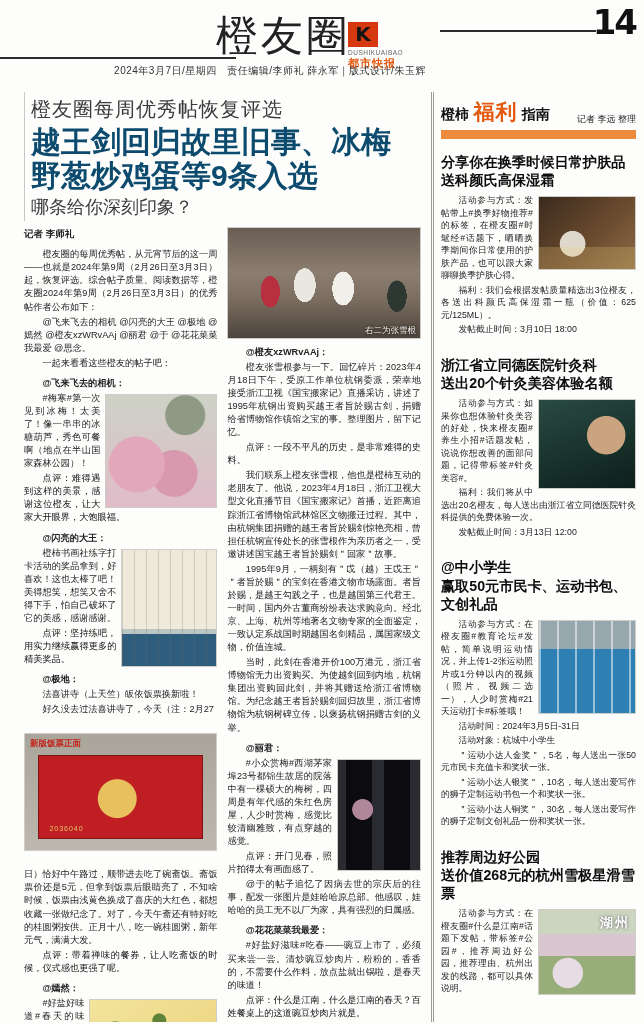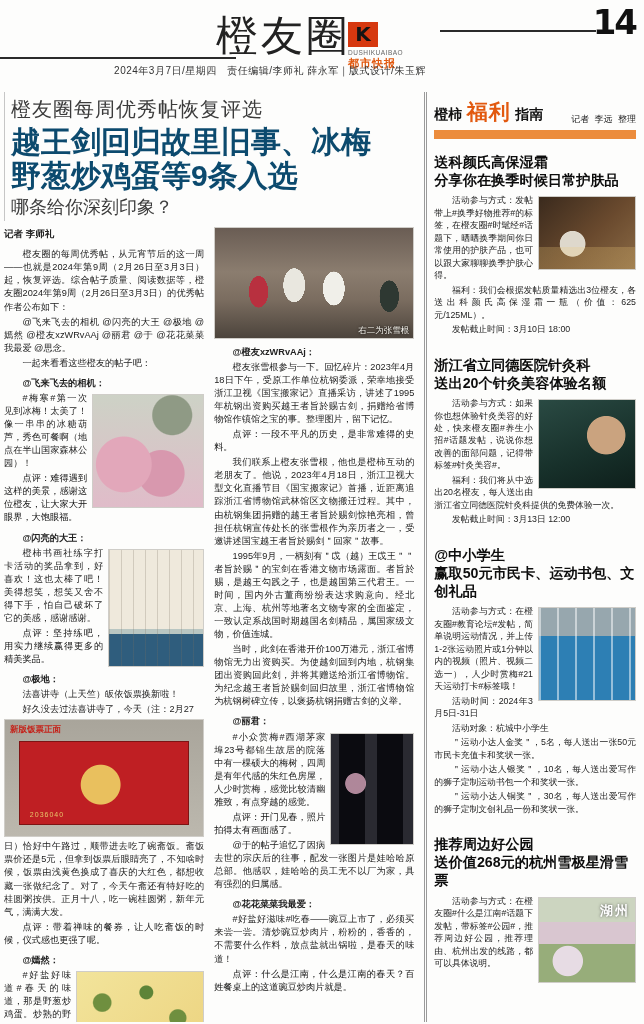--- a/index.html
+++ b/index.html
@@ -30,21 +30,21 @@
   .pageno {
     position:absolute; right:8px; top:2px;
     font-family:"DejaVu Sans", sans-serif; font-weight:800;
     font-size:34px; letter-spacing:-2px; color:#111;
   }
   .rule-right { position:absolute; top:30px; left:440px; width:156px; border-top:2px solid #2b2b2b; }
   .rule-left  { position:absolute; top:57px; left:0;    width:236px; border-top:2px solid #2b2b2b; }
   .dateline { position:absolute; top:64px; left:60px; width:420px; text-align:center; font-size:10px; color:#333; letter-spacing:.5px; }
 
   
-  .content { display:flex; padding:2px 8px 0 4px; height:932px; overflow:hidden; }
+  .content { display:flex; padding:2px 8px 0 24px; height:932px; overflow:hidden; }
   .main { width:416px; padding-right:5px; }
   .sidebar { width:212px; margin-left:5px; padding-left:7px; border-left:3px double #9a9a9a; }
 
   
   .hlblock { border-left:1px solid #c6c6c6; padding:4px 0 2px 6px; }
   .kicker { font-size:20px; color:#3b3b3b; letter-spacing:1px; }
   .headline { font-size:30px; line-height:1.13; font-weight:700; color:#0c4a6e; letter-spacing:0; margin:2px 0; }
   .subhead { font-size:18px; color:#3b3b3b; margin-top:2px; }
 
   .cols { display:flex; gap:10px; margin-top:6px; }
@@ -72,21 +72,21 @@
       radial-gradient(circle at 72% 18%, #8f9a85 0 16%, transparent 17%),
       radial-gradient(circle at 28% 62%, #e2a7ba 0 26%, transparent 27%),
       radial-gradient(circle at 62% 70%, #d898ae 0 22%, transparent 23%),
       linear-gradient(180deg,#cdd2c6,#e0bcc9);
   }
   .ph-callig { width:96px; height:118px;
     background:
       repeating-linear-gradient(90deg, rgba(120,110,95,.25) 0 1px, transparent 1px 12px),
       linear-gradient(180deg,#efe9dc 0 68%, #b9c6c2 68% 72%, #2f5d7d 72% 100%);
   }
-  .ph-ticket { width:100%; height:118px; clear:both; margin:3px 0;
+  .ph-ticket { width:100%; height:118px; clear:both; margin:17px 0;
     background:linear-gradient(180deg,#a9a59b,#bcb8ae);
   }
   .ticket-card { position:absolute; left:7%; top:18%; width:86%; height:72%;
     background:radial-gradient(circle at 48% 52%, #e9c05e 0 20%, #bf1f23 21%);
     border:1px solid #7d1414;
   }
   .ticket-front-label { position:absolute; top:3px; left:5px; font-size:8.5px; font-weight:700; color:#c4231b; }
   .ticket-no { position:absolute; bottom:4px; left:10px; font-size:7px; color:#e8c46a; letter-spacing:1px; }
   .ph-eggs { width:128px; height:104px;
     background:
@@ -124,21 +124,21 @@
       radial-gradient(circle at 30% 75%, #e7dce4 0 16%, transparent 17%),
       linear-gradient(180deg,#ccd5c0 0 28%, #d9c6d0 28% 55%, #97ad7a 55% 100%);
   }
   .park-label { position:absolute; top:4px; right:5px; font-size:13px; font-weight:800; color:#fff; text-shadow:0 0 3px #555; letter-spacing:2px; }
 
   
   .sb-head { display:flex; justify-content:space-between; align-items:flex-end; padding:6px 0 4px 0; }
   .sb-title { white-space:nowrap; }
   .sb-t1 { font-size:14px; font-weight:700; color:#111; }
   .sb-t2 { font-size:21px; font-weight:800; color:#e2590f; letter-spacing:1px; }
-  .sb-credit { font-size:9px; color:#222;font-family:Liberation Mono, monospace; }
+  .sb-credit { font-size:9px; color:#222; }
   .sb-bar { height:9px; background:#ec8c3c; margin-bottom:6px; }
   .sb-item { margin-bottom:10px; overflow:hidden; }
   .sb-titlelines p { font-size:14.2px; font-weight:700; line-height:1.28; margin:0; text-indent:0; color:#0d0d0d; }
   .sb-titlelines { margin:8px 0 5px 0; }
   .sb-body { font-size:8.8px; line-height:1.42; text-align:justify; color:#222; }
   .sb-body p { margin:0 0 2px 0; text-indent:2em; }
 </style>
 </head>
 <body>
 
@@ -256,22 +256,22 @@
           <span class="sb-t1">橙柿</span>
           <span class="sb-t2">福利</span>
           <span class="sb-t1">指南</span>
         </div>
         <div class="sb-credit">记者 李远 整理</div>
       </div>
       <div class="sb-bar"></div>
 
       <div class="sb-item">
         <div class="sb-titlelines">
+            <p>分享你在换季时候日常护肤品</p>
             <p>送科颜氏高保湿霜</p>
-            <p>分享你在换季时候日常护肤品</p>
           </div>
         <div class="ph sb-img ph-skincare fr"></div>
         <div class="sb-body">
             <p>活动参与方式：发帖带上#换季好物推荐#的标签，在橙友圈#时髦经#话题下，晒晒换季期间你日常使用的护肤产品，也可以跟大家聊聊换季护肤心得。</p>
             <p>福利：我们会根据发帖质量精选出3位橙友，各送出科颜氏高保湿霜一瓶（价值：625元/125ML）。</p>
             <p>发帖截止时间：3月10日 18:00</p>
           </div>
       </div>
 
       <div class="sb-item">

